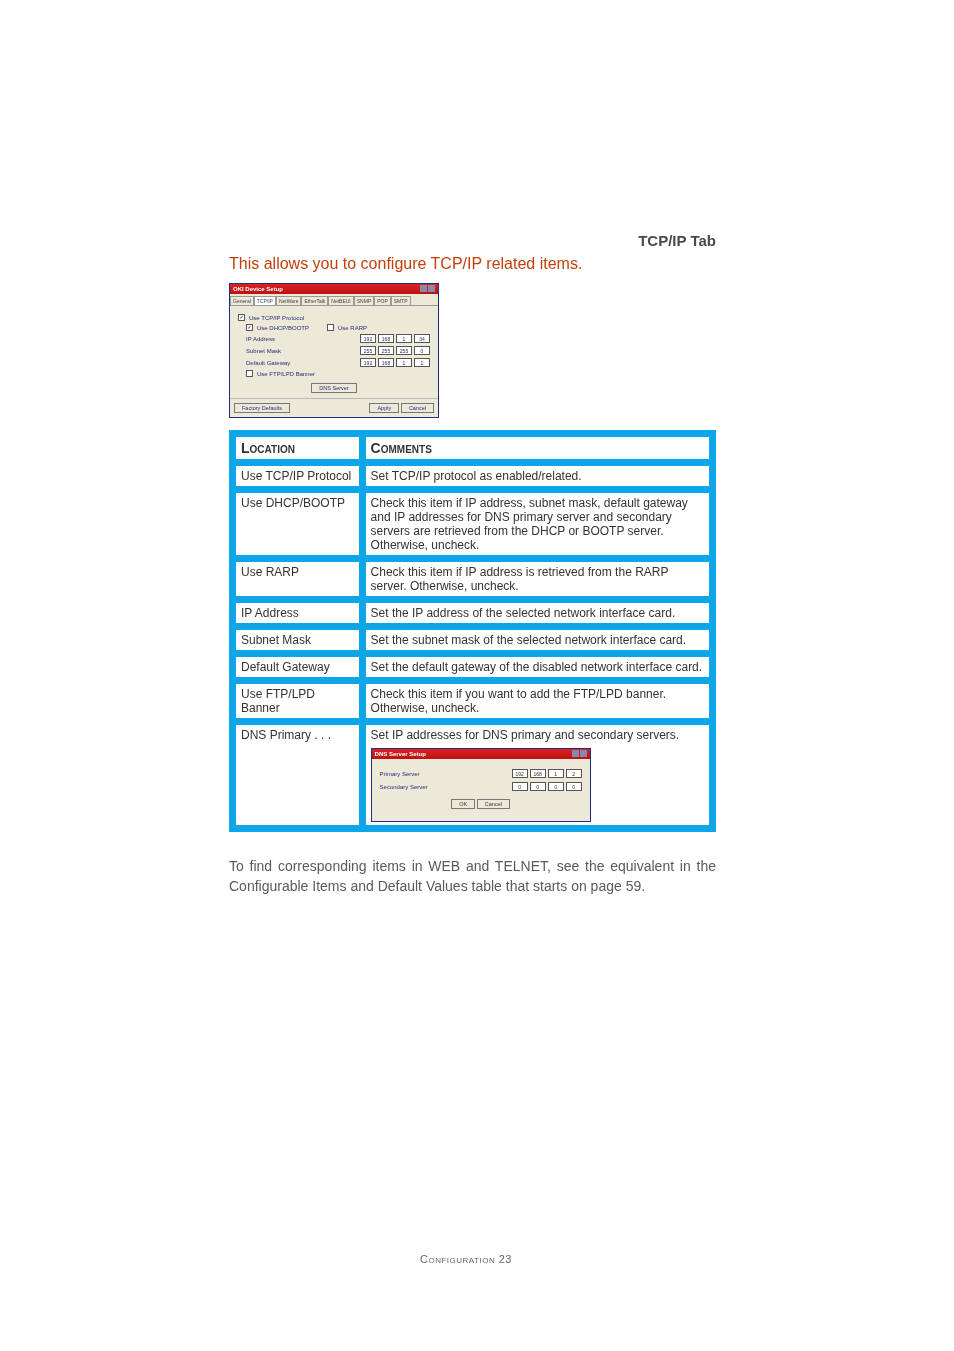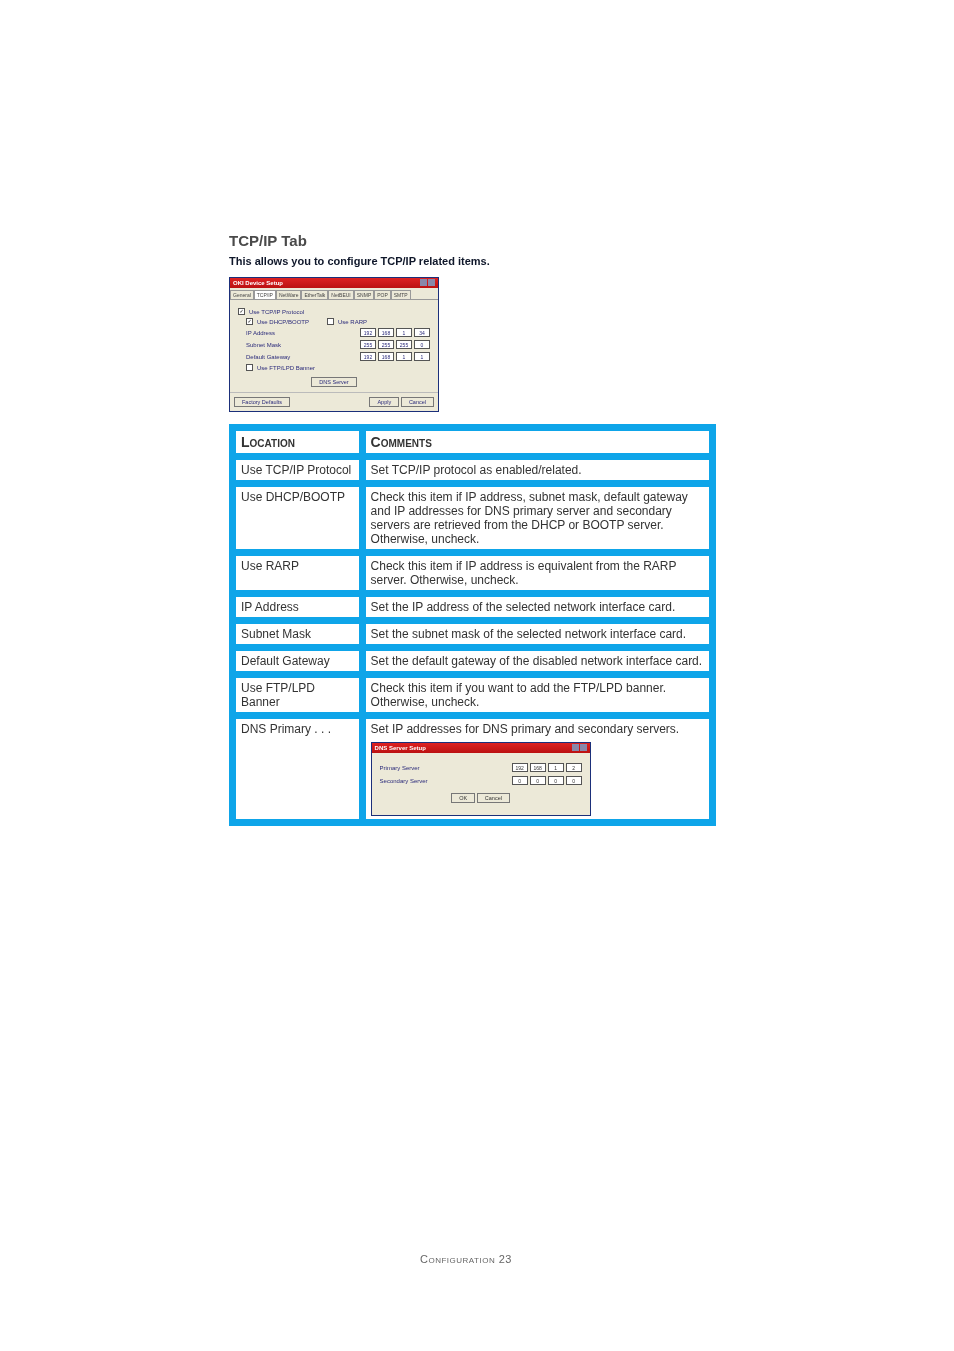--- a/index.html
+++ b/index.html
@@ -12,26 +12,26 @@
       position: relative;
     }
     .page {
       padding: 232px 238px 0 229px;
     }
     h2.tcpip-title {
       font-size: 15px;
       font-weight: bold;
       color: #4a4a4a;
       margin-bottom: 6px;
+      text-align: right;
     }
     p.intro {
-      font-size: 11px;
-      color: #0f172a;
+      font-size: 16px;
+      color: #c2410c;
       margin-bottom: 10px;
-      font-weight: bold;
     }
     
     .dialog {
       width: 210px;
       border: 1px solid #1b2f7a;
       background: #ece9d8;
       font-size: 6px;
       color: #2a2a7a;
       margin-bottom: 12px;
     }
@@ -212,21 +212,21 @@
         <tr>
           <td class="loc">Use TCP/IP Protocol</td>
           <td>Set TCP/IP protocol as enabled/related.</td>
         </tr>
         <tr>
           <td class="loc">Use DHCP/BOOTP</td>
           <td>Check this item if IP address, subnet mask, default gateway and IP addresses for DNS primary server and secondary servers are retrieved from the DHCP or BOOTP server. Otherwise, uncheck.</td>
         </tr>
         <tr>
           <td class="loc">Use RARP</td>
-          <td>Check this item if IP address is equivalent from the RARP server. Otherwise, uncheck.</td>
+          <td>Check this item if IP address is retrieved from the RARP server. Otherwise, uncheck.</td>
         </tr>
         <tr>
           <td class="loc">IP Address</td>
           <td>Set the IP address of the selected network interface card.</td>
         </tr>
         <tr>
           <td class="loc">Subnet Mask</td>
           <td>Set the subnet mask of the selected network interface card.</td>
         </tr>
         <tr>
@@ -263,15 +263,16 @@
                     <span class="ipbox">0</span>
                   </span>
                 </div>
                 <div class="dns-footer"><span class="btn-win">OK</span> <span class="btn-win">Cancel</span></div>
               </div>
             </div></td>
         </tr>
       </tbody>
   </table>
 
+  <p class="closing">To find corresponding items in WEB and TELNET, see the equivalent in the Configurable Items and Default Values table that starts on page 59.</p>
 </div>
 
 <div class="page-footer">Configuration 23</div>
 
 </body></html>

